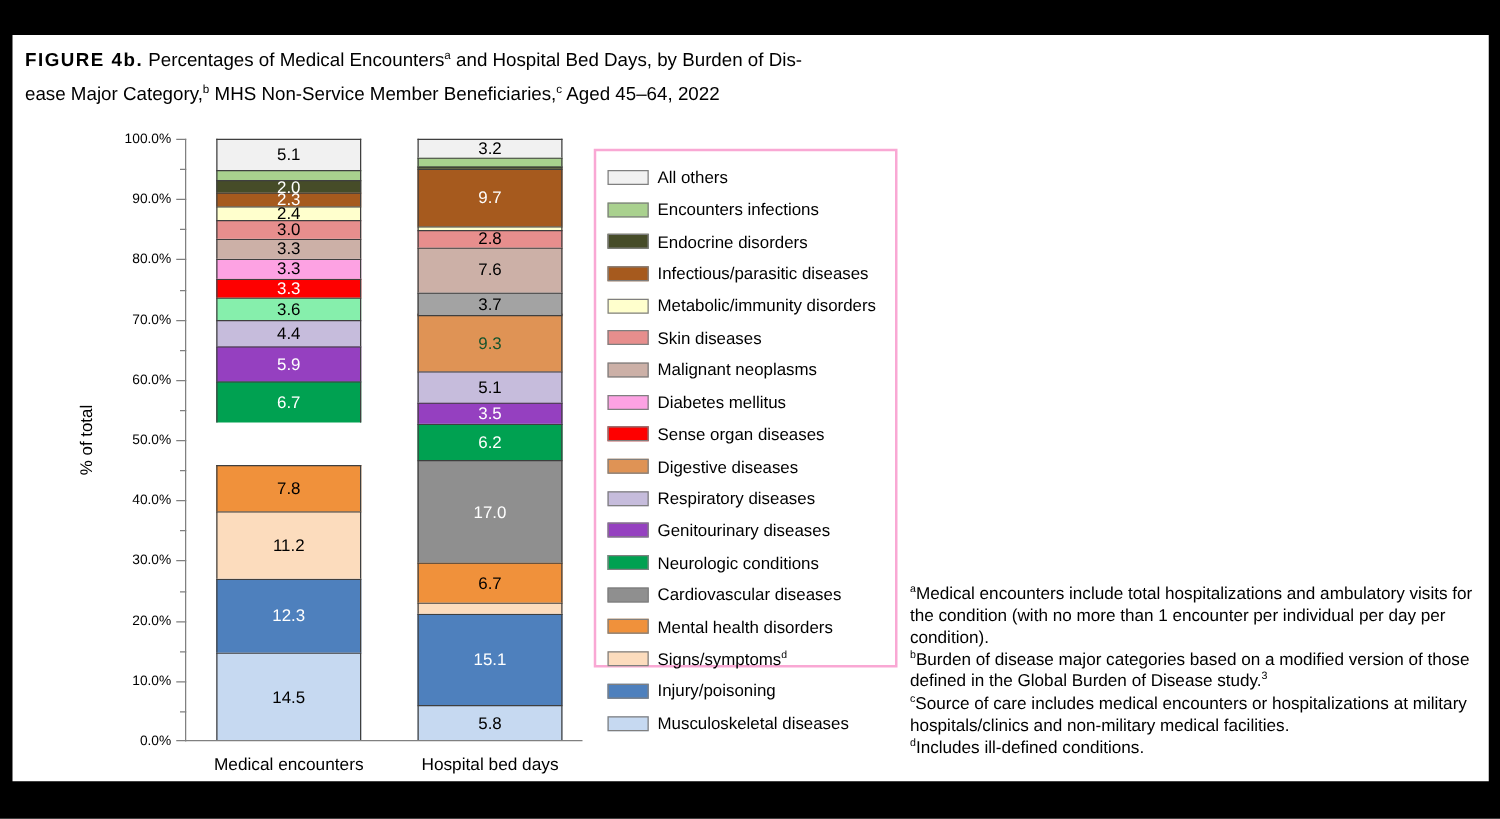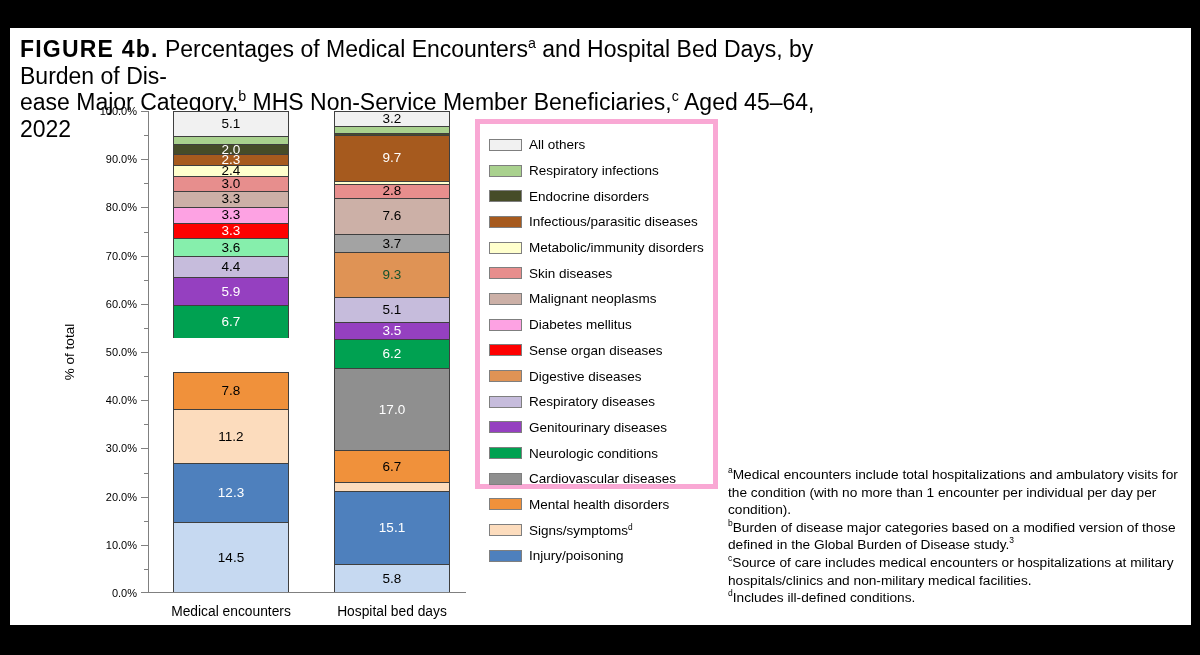--- a/index.html
+++ b/index.html
@@ -1,21 +1,21 @@
 <!DOCTYPE html>
 <html><head>
 <meta charset="utf-8">
 <style>
   * { margin:0; padding:0; box-sizing:border-box; }
   html,body { width:1200px; height:655px; overflow:hidden; }
   body { background:#000; position:relative; font-family:"Liberation Sans","DejaVu Sans",sans-serif; color:#000; }
 
   .panel { position:absolute; left:10px; top:28px; width:1181px; height:597px; background:#fff; }
 
-  .figure-title { position:absolute; left:10px; top:8px; width:800px; font-size:23px; line-height:26.5px; }
+  .figure-title { position:absolute; left:10px; top:8px; width:800px; font-size:15px; line-height:26.5px; }
   .fig-label { font-weight:bold; letter-spacing:1.2px; }
   sup { font-size:0.62em; vertical-align:super; line-height:0; }
 
   .y-title { position:absolute; left:59px; top:324px; transform:translate(-50%,-50%) rotate(-90deg);
              font-size:13.5px; white-space:nowrap; }
 
   .plot { position:absolute; left:138px; top:83px; width:318px; height:482px;
           border-left:1px solid #808080; border-bottom:1px solid #808080; }
 
   .tick { position:absolute; height:1px; background:#808080; }
@@ -24,22 +24,22 @@
   .tick-label { position:absolute; left:-80px; width:68px; text-align:right; font-size:11px; line-height:14px; }
 
   .bar { position:absolute; bottom:0; top:0; width:116px; }
   .seg { position:absolute; left:0; right:0; border:1px solid #3f3f3f; border-bottom:none; }
   .seg-label { position:absolute; left:0; right:0; top:50%; transform:translateY(-50%);
                text-align:center; font-size:13.5px; line-height:14px; z-index:5; }
 
   .cat-label { position:absolute; top:calc(100% + 12px); width:200px; text-align:center;
                font-size:13.8px; white-space:nowrap; }
 
-  .legend { position:absolute; left:465px; top:91px; width:243px; height:370px;
-            border:5px solid #f9a8d4; padding:8px 0 0 9px; display:flex; flex-direction:column; background:#fff; }
+  .legend { position:absolute; left:465px; top:91px; width:243px; height:415px;
+            border:2px solid #f9a8d4; padding:8px 0 0 9px; display:flex; flex-direction:column; background:#fff; }
   .legend-item { display:flex; align-items:center; height:25.7px; flex:0 0 auto; }
   .legend-swatch { width:33px; height:12px; border:1px solid #7f7f7f; margin-right:7px; flex:0 0 auto; }
   .legend-label { font-size:13.5px; white-space:nowrap; }
 
   .footnotes { position:absolute; left:718px; top:438px; width:466px; font-size:13.7px; line-height:17.6px; }
 </style>
 </head>
 <body>
 
 <div class="panel">
@@ -178,21 +178,21 @@
       </div>
       <div class="cat-label" style="left: 143px;">Hospital bed days</div>
     </div>
   <div class="legend" id="legend">
       <div class="legend-item">
         <div class="legend-swatch" style="background: rgb(241, 241, 241);"></div>
         <span class="legend-label">All others</span>
       </div>
       <div class="legend-item">
         <div class="legend-swatch" style="background: rgb(169, 209, 142);"></div>
-        <span class="legend-label">Respiratory infections</span>
+        <span class="legend-label">Encounters infections</span>
       </div>
       <div class="legend-item">
         <div class="legend-swatch" style="background: rgb(70, 76, 40);"></div>
         <span class="legend-label">Endocrine disorders</span>
       </div>
       <div class="legend-item">
         <div class="legend-swatch" style="background: rgb(166, 90, 30);"></div>
         <span class="legend-label">Infectious/parasitic diseases</span>
       </div>
       <div class="legend-item">
@@ -239,20 +239,24 @@
         <div class="legend-swatch" style="background: rgb(240, 145, 59);"></div>
         <span class="legend-label">Mental health disorders</span>
       </div>
       <div class="legend-item">
         <div class="legend-swatch" style="background: rgb(252, 220, 189);"></div>
         <span class="legend-label">Signs/symptoms<sup>d</sup></span>
       </div>
       <div class="legend-item">
         <div class="legend-swatch" style="background: rgb(78, 128, 189);"></div>
         <span class="legend-label">Injury/poisoning</span>
+      </div>
+      <div class="legend-item">
+        <div class="legend-swatch" style="background: rgb(198, 217, 241);"></div>
+        <span class="legend-label">Musculoskeletal diseases</span>
       </div>
     </div>
   <div class="footnotes" id="footnotes">
       <div class="footnote"><sup>a</sup>Medical encounters include total hospitalizations and ambulatory visits for the condition (with no more than 1 encounter per individual per day per condition).</div>
       <div class="footnote"><sup>b</sup>Burden of disease major categories based on a modified version of those defined in the Global Burden of Disease study.<sup>3</sup></div>
       <div class="footnote"><sup>c</sup>Source of care includes medical encounters or hospitalizations at military hospitals/clinics and non-military medical facilities.</div>
       <div class="footnote"><sup>d</sup>Includes ill-defined conditions.</div>
     </div>
 </div>
 

